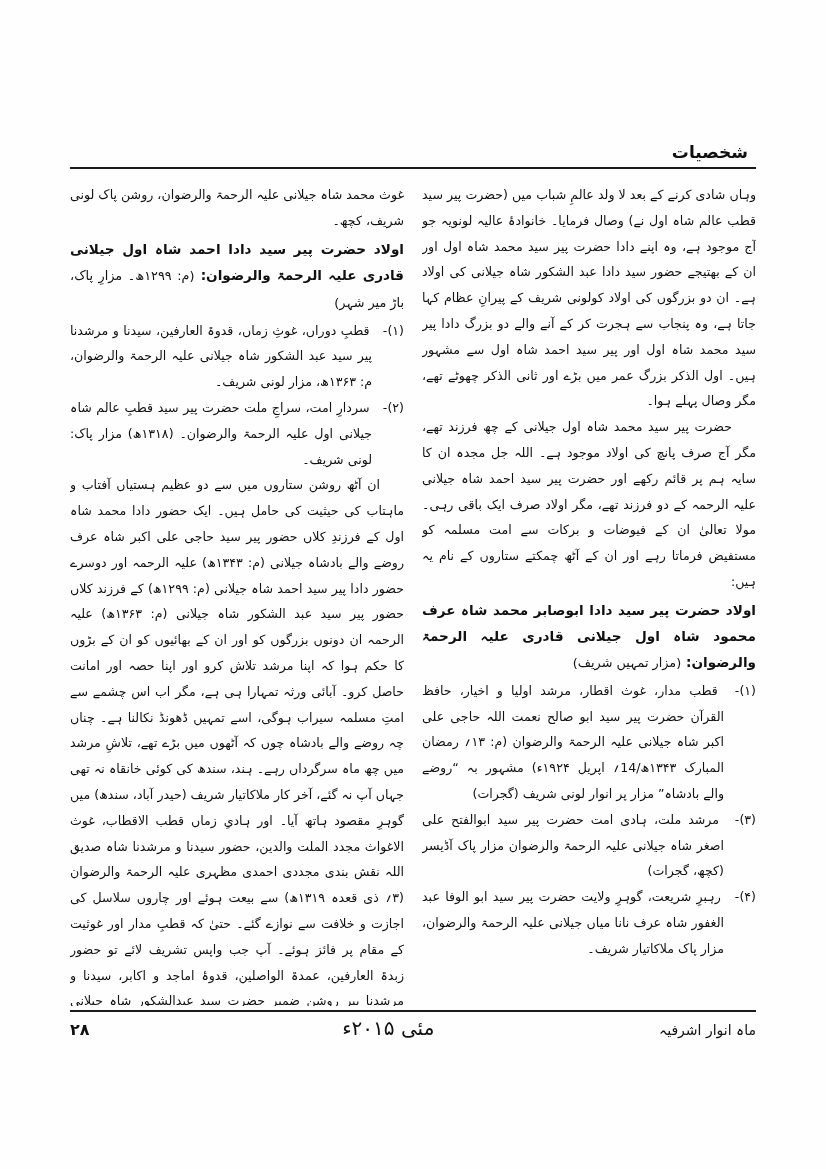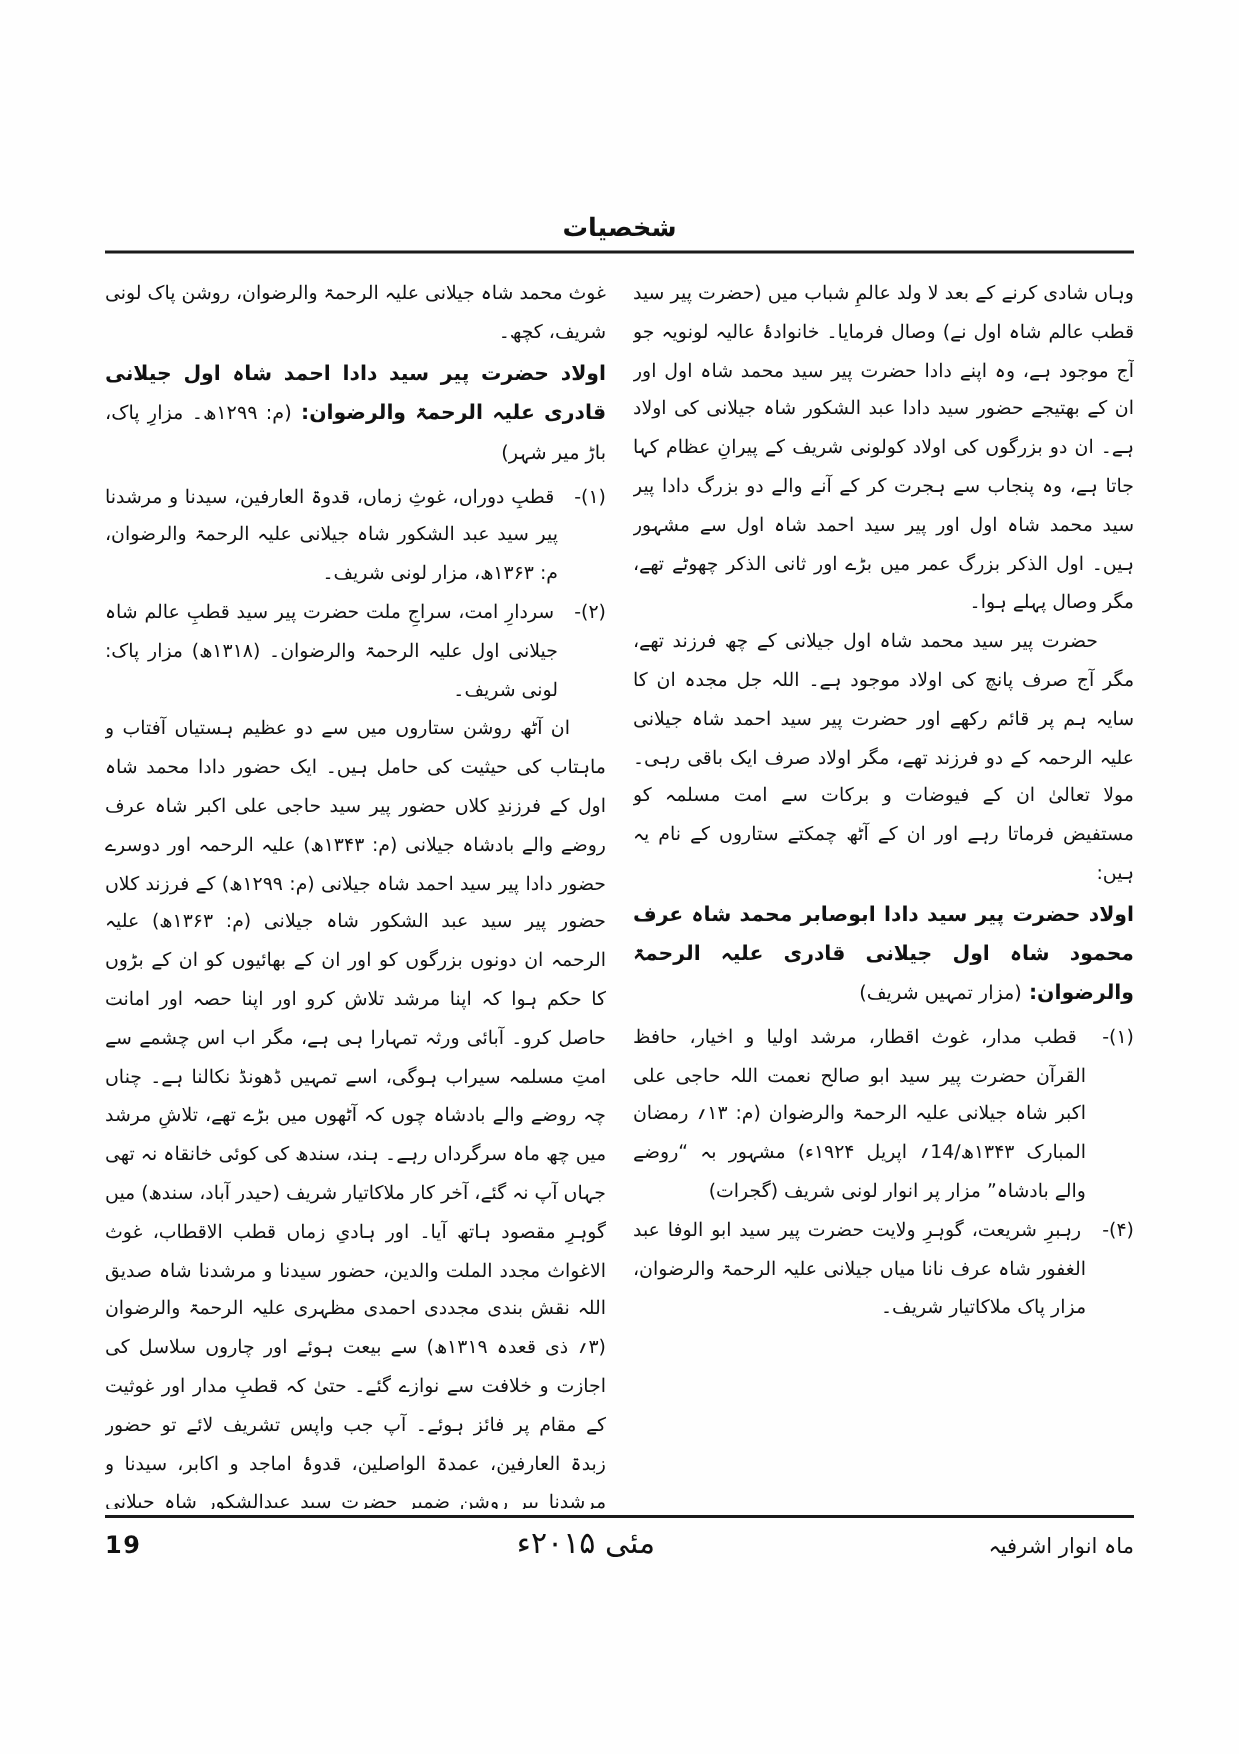--- a/index.html
+++ b/index.html
@@ -12,21 +12,21 @@
     position: relative;
     overflow: hidden;
   }
   .page {
     position: absolute; inset: 0;
     background: #fefefe;
   }
   .header {
     position: absolute;
     top: 142px; left: 70px; right: 70px;
-    text-align: center;
+    text-align: right;
   }
   .header-title {
     font-weight: bold;
     font-size: 17px;
     letter-spacing: 0.5px;
     display: inline-block;
     padding: 0 8px 4px 8px;
   }
   .header-rule {
     border-top: 2px solid #1a1a1a;
@@ -95,20 +95,21 @@
   <div class="columns">
 
     <div class="col">
       <p class="para">وہاں شادی کرنے کے بعد لا ولد عالمِ شباب میں (حضرت پیر سید قطب عالم شاہ اول نے) وصال فرمایا۔ خانوادۂ عالیہ لونویہ جو آج موجود ہے، وہ اپنے دادا حضرت پیر سید محمد شاہ اول اور ان کے بھتیجے حضور سید دادا عبد الشکور شاہ جیلانی کی اولاد ہے۔ ان دو بزرگوں کی اولاد کولونی شریف کے پیرانِ عظام کہا جاتا ہے، وہ پنجاب سے ہجرت کر کے آنے والے دو بزرگ دادا پیر سید محمد شاہ اول اور پیر سید احمد شاہ اول سے مشہور ہیں۔ اول الذکر بزرگ عمر میں بڑے اور ثانی الذکر چھوٹے تھے، مگر وصال پہلے ہوا۔</p>
       <p class="para indent">حضرت پیر سید محمد شاہ اول جیلانی کے چھ فرزند تھے، مگر آج صرف پانچ کی اولاد موجود ہے۔ اللہ جل مجدہ ان کا سایہ ہم پر قائم رکھے اور حضرت پیر سید احمد شاہ جیلانی علیہ الرحمہ کے دو فرزند تھے، مگر اولاد صرف ایک باقی رہی۔ مولا تعالیٰ ان کے فیوضات و برکات سے امت مسلمہ کو مستفیض فرماتا رہے اور ان کے آٹھ چمکتے ستاروں کے نام یہ ہیں:</p>
       <h3 class="heading">
         <span>اولاد حضرت پیر سید دادا ابوصابر محمد شاہ عرف محمود شاہ اول جیلانی قادری علیہ الرحمۃ والرضوان:</span>
         <span class="tail">(مزار تمہیں شریف)</span>
       </h3>
       <div class="item"><span class="marker">(۱)-</span> <span>قطب مدار، غوث اقطار، مرشد اولیا و اخیار، حافظ القرآن حضرت پیر سید ابو صالح نعمت اللہ حاجی علی اکبر شاہ جیلانی علیہ الرحمۃ والرضوان (م: ۱۳؍ رمضان المبارک ۱۳۴۳ھ/14؍ اپریل ۱۹۲۴ء) مشہور بہ “روضے والے بادشاہ” مزار پر انوار لونی شریف (گجرات)</span></div>
+      <div class="item"><span class="marker">(۳)-</span> <span>مرشد ملت، ہادی امت حضرت پیر سید ابوالفتح علی اصغر شاہ جیلانی علیہ الرحمۃ والرضوان مزار پاک آڈیسر (کچھ، گجرات)</span></div>
       <div class="item"><span class="marker">(۴)-</span> <span>رہبرِ شریعت، گوہرِ ولایت حضرت پیر سید ابو الوفا عبد الغفور شاہ عرف نانا میاں جیلانی علیہ الرحمۃ والرضوان، مزار پاک ملاکاتیار شریف۔</span></div>
 
     </div>
 
     <div class="col">
       <p class="para">غوث محمد شاہ جیلانی علیہ الرحمۃ والرضوان، روشن پاک لونی شریف، کچھ۔</p>
       <h3 class="heading">
         <span>اولاد حضرت پیر سید دادا احمد شاہ اول جیلانی قادری علیہ الرحمۃ والرضوان:</span>
         <span class="tail">(م: ۱۲۹۹ھ۔ مزارِ پاک، باڑ میر شہر)</span>
       </h3>
@@ -116,16 +117,16 @@
       <div class="item"><span class="marker">(۲)-</span> <span>سردارِ امت، سراجِ ملت حضرت پیر سید قطبِ عالم شاہ جیلانی اول علیہ الرحمۃ والرضوان۔ (۱۳۱۸ھ) مزار پاک: لونی شریف۔</span></div>
       <p class="para indent">ان آٹھ روشن ستاروں میں سے دو عظیم ہستیاں آفتاب و ماہتاب کی حیثیت کی حامل ہیں۔ ایک حضور دادا محمد شاہ اول کے فرزندِ کلاں حضور پیر سید حاجی علی اکبر شاہ عرف روضے والے بادشاہ جیلانی (م: ۱۳۴۳ھ) علیہ الرحمہ اور دوسرے حضور دادا پیر سید احمد شاہ جیلانی (م: ۱۲۹۹ھ) کے فرزند کلاں حضور پیر سید عبد الشکور شاہ جیلانی (م: ۱۳۶۳ھ) علیہ الرحمہ ان دونوں بزرگوں کو اور ان کے بھائیوں کو ان کے بڑوں کا حکم ہوا کہ اپنا مرشد تلاش کرو اور اپنا حصہ اور امانت حاصل کرو۔ آبائی ورثہ تمہارا ہی ہے، مگر اب اس چشمے سے امتِ مسلمہ سیراب ہوگی، اسے تمہیں ڈھونڈ نکالنا ہے۔ چناں چہ روضے والے بادشاہ چوں کہ آٹھوں میں بڑے تھے، تلاشِ مرشد میں چھ ماہ سرگرداں رہے۔ ہند، سندھ کی کوئی خانقاہ نہ تھی جہاں آپ نہ گئے، آخر کار ملاکاتیار شریف (حیدر آباد، سندھ) میں گوہرِ مقصود ہاتھ آیا۔ اور ہادیِ زماں قطب الاقطاب، غوث الاغواث مجدد الملت والدین، حضور سیدنا و مرشدنا شاہ صدیق اللہ نقش بندی مجددی احمدی مظہری علیہ الرحمۃ والرضوان (۳؍ ذی قعدہ ۱۳۱۹ھ) سے بیعت ہوئے اور چاروں سلاسل کی اجازت و خلافت سے نوازے گئے۔ حتیٰ کہ قطبِ مدار اور غوثیت کے مقام پر فائز ہوئے۔ آپ جب واپس تشریف لائے تو حضور زبدۃ العارفین، عمدۃ الواصلین، قدوۂ اماجد و اکابر، سیدنا و مرشدنا پیر روشن ضمیر حضرت سید عبدالشکور شاہ جیلانی علیہ الرحمۃ والرضوان ملاکاتیار تشریف لے گئے اور بیعت ہو کر سلاسلِ اربعہ کی اجازت و اسناد اور خلافت سے سرفراز ہوئے۔ مولا تعالیٰ جل جلالہ نے آپ کو وہ صلاحیتیں و استعدادیں عطا فرمائی تھیں کہ مرشد زادہ، صاحبِ سجادہ، قبلۂ عارفاں و کعبۂ واصلاں سیدنا و مرشدنا</p>
     </div>
 
   </div>
 
   <div class="footer-rule"></div>
   <div class="footer-row">
     <span class="footer-magazine">ماہ انوار اشرفیہ</span>
     <span class="footer-date">مئی ۲۰۱۵ء</span>
-    <span class="footer-page">19</span>
+    <span class="footer-page">۲۸</span>
   </div>
 
 </div>
 
 </body></html>

